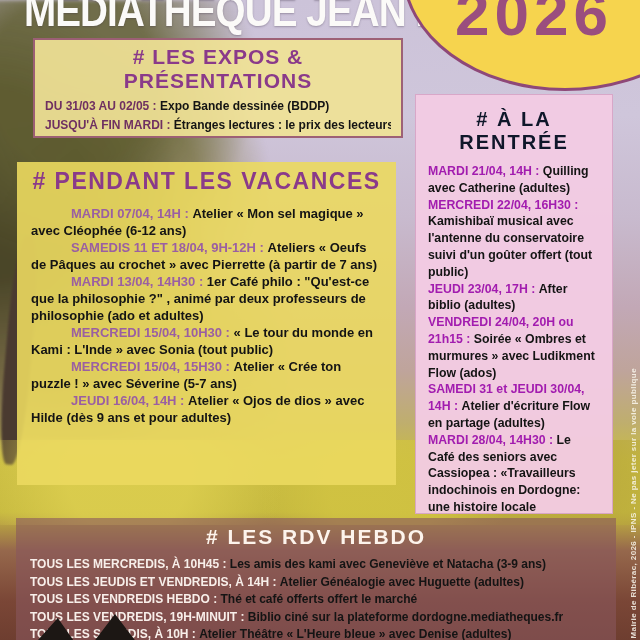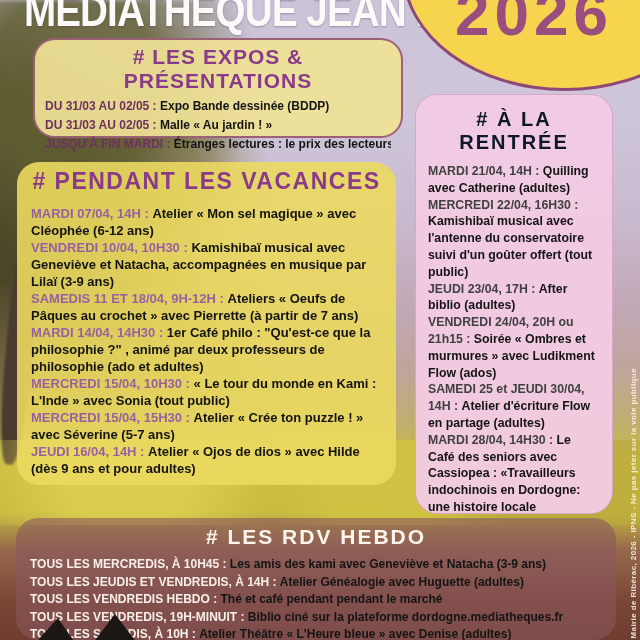--- a/index.html
+++ b/index.html
@@ -39,51 +39,51 @@
     text-shadow:0 1px 2px rgba(60,50,70,.35);
   }
   .year-circle{
     position:absolute; left:402px; top:-150px; width:320px; height:235px;
     background:#F6D44E; border:3px solid #8E4878; border-radius:50%;
   }
   .year{
     position:absolute; left:455px; top:-22px;
     font-size:62px; font-weight:900; color:#9A4E7E; letter-spacing:5px;
   }
-  .box{position:absolute; box-sizing:border-box;border-radius:22px;}
+  .box{position:absolute; box-sizing:border-box;}
   .box h2{margin:0; text-align:center; font-weight:800;}
   .ev{margin:0;}
   .ev .d{font-weight:800;}
   .ev .t{font-weight:700; color:#141414;}
 
   .expos{
     left:33px; top:38px; width:370px; height:100px;
     background:rgba(240,226,150,.92); border:2px solid rgba(142,74,112,.85);
     padding:3px 10px 4px;
   }
   .expos h2{font-size:21px; letter-spacing:1px; color:#8A3A8A; margin:2px 0 4px;}
   .expos .ev{font-size:12px; line-height:19px; white-space:nowrap; overflow:hidden;}
   .expos .d{color:#6F3061;}
 
   .vacances{
     left:17px; top:162px; width:379px; height:323px;
     background:rgba(235,217,95,.9); padding:4px 14px;
   }
   .vacances h2{font-size:23px; letter-spacing:1.5px; color:#8A3A8A; margin:2px 0 10px;}
   .vacances .ev{font-size:13px; line-height:17px;}
-  .vacances .d{color:#9A5FA2;}
+  .vacances .d{color:#9A5FA2;margin-left:40px;}
 
   .rentree{
     left:415px; top:94px; width:198px; height:420px;
     background:rgba(243,203,227,.96); border:1px solid rgba(170,100,150,.35);
     padding:9px 12px; overflow:hidden;
   }
   .rentree h2{font-size:20px; letter-spacing:2px; color:#0f172a; margin:4px 0 9px;}
   .rentree .ev{font-size:12.3px; line-height:16.8px;}
-  .rentree .d{color:#404040;}
+  .rentree .d{color:#a21caf;}
 
   .rdv{
     left:16px; top:518px; width:600px; height:122px;
     background:rgba(136,86,94,.6); padding:5px 14px; overflow:hidden;
   }
   .rdv h2{font-size:21px; letter-spacing:2px; color:#FDF4EC; margin:2px 0 7px;}
   .rdv .ev{font-size:12px; line-height:17.5px; white-space:nowrap;}
   .rdv .d{color:#F8EFEA;}
 
   .credit{
@@ -108,56 +108,54 @@
 
   <div class="title">MÉDIATHÈQUE JEAN ROUX</div>
 
   <div class="year-circle"></div>
   <div class="year">2026</div>
 
   <section class="box expos">
     <h2># LES EXPOS &amp; PRÉSENTATIONS</h2>
     <div id="expos-events">
         <p class="ev"><span class="d">DU 31/03 AU 02/05 : </span><span class="t">Expo Bande dessinée (BDDP)</span></p>
-        <p class="ev"><span class="d">DU 31/03 AU 02/05 : </span><span class="t">Malle « Au jardin ! »</span></p>
         <p class="ev"><span class="d">JUSQU'À FIN MARDI : </span><span class="t">Étranges lectures : le prix des lecteurs</span></p>
       </div>
   </section>
 
   <section class="box vacances">
     <h2># PENDANT LES VACANCES</h2>
     <div id="vacances-events">
         <p class="ev"><span class="d">MARDI 07/04, 14H : </span><span class="t">Atelier « Mon sel magique » avec Cléophée (6-12 ans)</span></p>
-        <p class="ev"><span class="d">VENDREDI 10/04, 10H30 : </span><span class="t">Kamishibaï musical avec Geneviève et Natacha, accompagnées en musique par Lilaï (3-9 ans)</span></p>
         <p class="ev"><span class="d">SAMEDIS 11 ET 18/04, 9H-12H : </span><span class="t">Ateliers « Oeufs de Pâques au crochet » avec Pierrette (à partir de 7 ans)</span></p>
-        <p class="ev"><span class="d">MARDI 14/04, 14H30 : </span><span class="t">1er Café philo : "Qu'est-ce que la philosophie ?" , animé par deux professeurs de philosophie (ado et adultes)</span></p>
+        <p class="ev"><span class="d">MARDI 13/04, 14H30 : </span><span class="t">1er Café philo : "Qu'est-ce que la philosophie ?" , animé par deux professeurs de philosophie (ado et adultes)</span></p>
         <p class="ev"><span class="d">MERCREDI 15/04, 10H30 : </span><span class="t">« Le tour du monde en Kami : L'Inde » avec Sonia (tout public)</span></p>
         <p class="ev"><span class="d">MERCREDI 15/04, 15H30 : </span><span class="t">Atelier « Crée ton puzzle ! » avec Séverine (5-7 ans)</span></p>
         <p class="ev"><span class="d">JEUDI 16/04, 14H : </span><span class="t">Atelier « Ojos de dios » avec Hilde (dès 9 ans et pour adultes)</span></p>
       </div>
   </section>
 
   <section class="box rentree">
     <h2># À LA RENTRÉE</h2>
     <div id="rentree-events">
         <p class="ev"><span class="d">MARDI 21/04, 14H : </span><span class="t">Quilling avec Catherine (adultes)</span></p>
         <p class="ev"><span class="d">MERCREDI 22/04, 16H30 : </span><span class="t">Kamishibaï musical avec l'antenne du conservatoire suivi d'un goûter offert (tout public)</span></p>
         <p class="ev"><span class="d">JEUDI 23/04, 17H : </span><span class="t">After biblio (adultes)</span></p>
         <p class="ev"><span class="d">VENDREDI 24/04, 20H ou 21h15 : </span><span class="t">Soirée « Ombres et murmures » avec Ludikment Flow (ados)</span></p>
-        <p class="ev"><span class="d">SAMEDI 25 et JEUDI 30/04, 14H : </span><span class="t">Atelier d'écriture Flow en partage (adultes)</span></p>
+        <p class="ev"><span class="d">SAMEDI 31 et JEUDI 30/04, 14H : </span><span class="t">Atelier d'écriture Flow en partage (adultes)</span></p>
         <p class="ev"><span class="d">MARDI 28/04, 14H30 : </span><span class="t">Le Café des seniors avec Cassiopea : «Travailleurs indochinois en Dordogne: une histoire locale méconnue"</span></p>
       </div>
   </section>
 
   <section class="box rdv">
     <h2># LES RDV HEBDO</h2>
     <div id="rdv-events">
         <p class="ev"><span class="d">TOUS LES MERCREDIS, À 10H45 : </span><span class="t">Les amis des kami avec Geneviève et Natacha (3-9 ans)</span></p>
         <p class="ev"><span class="d">TOUS LES JEUDIS ET VENDREDIS, À 14H : </span><span class="t">Atelier Généalogie avec Huguette (adultes)</span></p>
-        <p class="ev"><span class="d">TOUS LES VENDREDIS HEBDO : </span><span class="t">Thé et café pendant pendant le marché</span></p>
+        <p class="ev"><span class="d">TOUS LES VENDREDIS HEBDO : </span><span class="t">Thé et café offerts offert le marché</span></p>
         <p class="ev"><span class="d">TOUS LES VENDREDIS, 19H-MINUIT : </span><span class="t">Biblio ciné sur la plateforme dordogne.mediatheques.fr</span></p>
         <p class="ev"><span class="d">TOUS LES SAMEDIS, À 10H : </span><span class="t">Atelier Théâtre « L'Heure bleue » avec Denise (adultes)</span></p>
       </div>
   </section>
 
   <div class="credit">Mairie de Ribérac, 2026 - IPNS - Ne pas jeter sur la voie publique</div>
   <div class="silhouette"></div>
 </div>
 
 </body></html>

